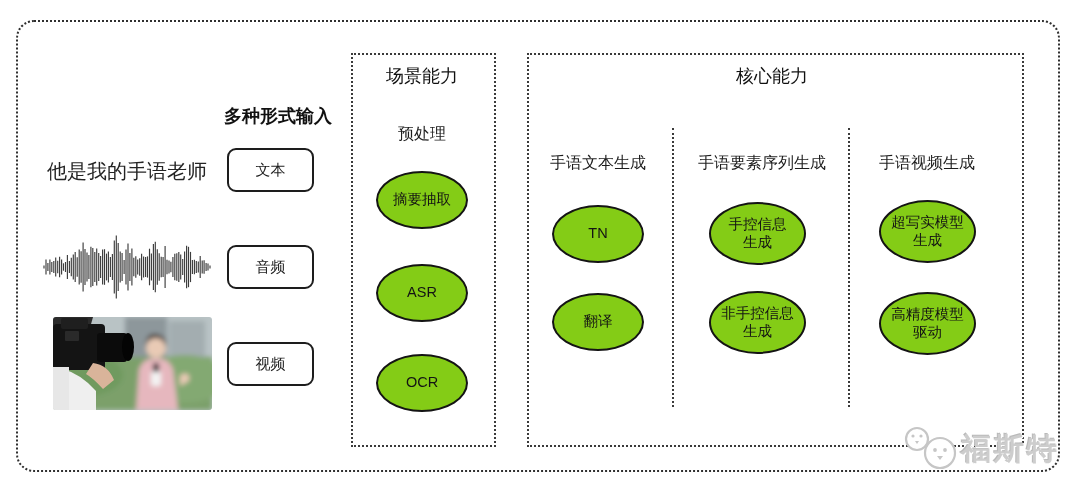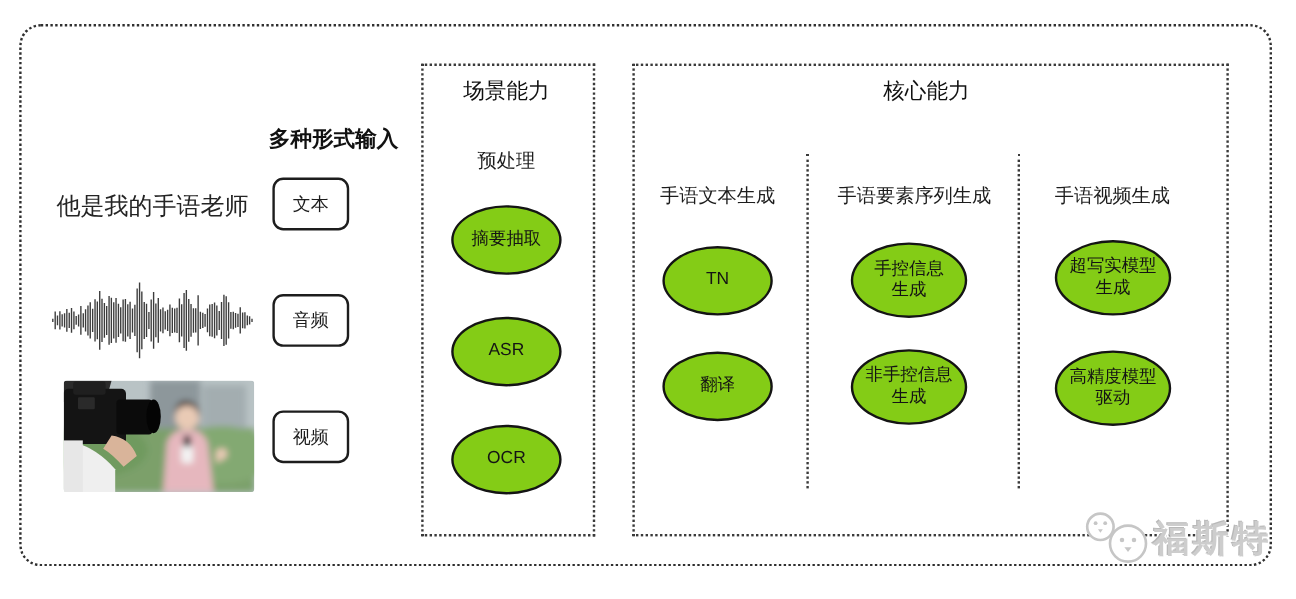--- a/index.html
+++ b/index.html
@@ -37,21 +37,21 @@
   .node{
     border:2.5px solid #141414;border-radius:50%;background:#84cc16;
     display:flex;align-items:center;justify-content:center;
     text-align:center;font-size:14.5px;line-height:1.2;color:#141414;
     white-space:pre-line;box-sizing:border-box;
   }
   .node-s{width:92px;height:58px;}
   .node-l{width:97px;height:63px;}
   
   .io-box{
-    width:64px;height:44px;border:2px solid #1d1d1d;border-radius:9px;
+    width:87px;height:44px;border:2px solid #1d1d1d;border-radius:9px;
     display:flex;align-items:center;justify-content:center;
     font-size:15px;color:#1c1c1c;background:#fff;box-sizing:border-box;
   }
   .input-heading{
     font-weight:bold;font-size:18px;color:#111;white-space:nowrap;
     transform:translateX(-50%);
     text-align:right;
   }
   .sample-text{font-size:20px;color:#242424;white-space:nowrap;}
   .photo-wrap{left:53px;top:317px;width:159px;height:93px;border-radius:3px;overflow:hidden;}

